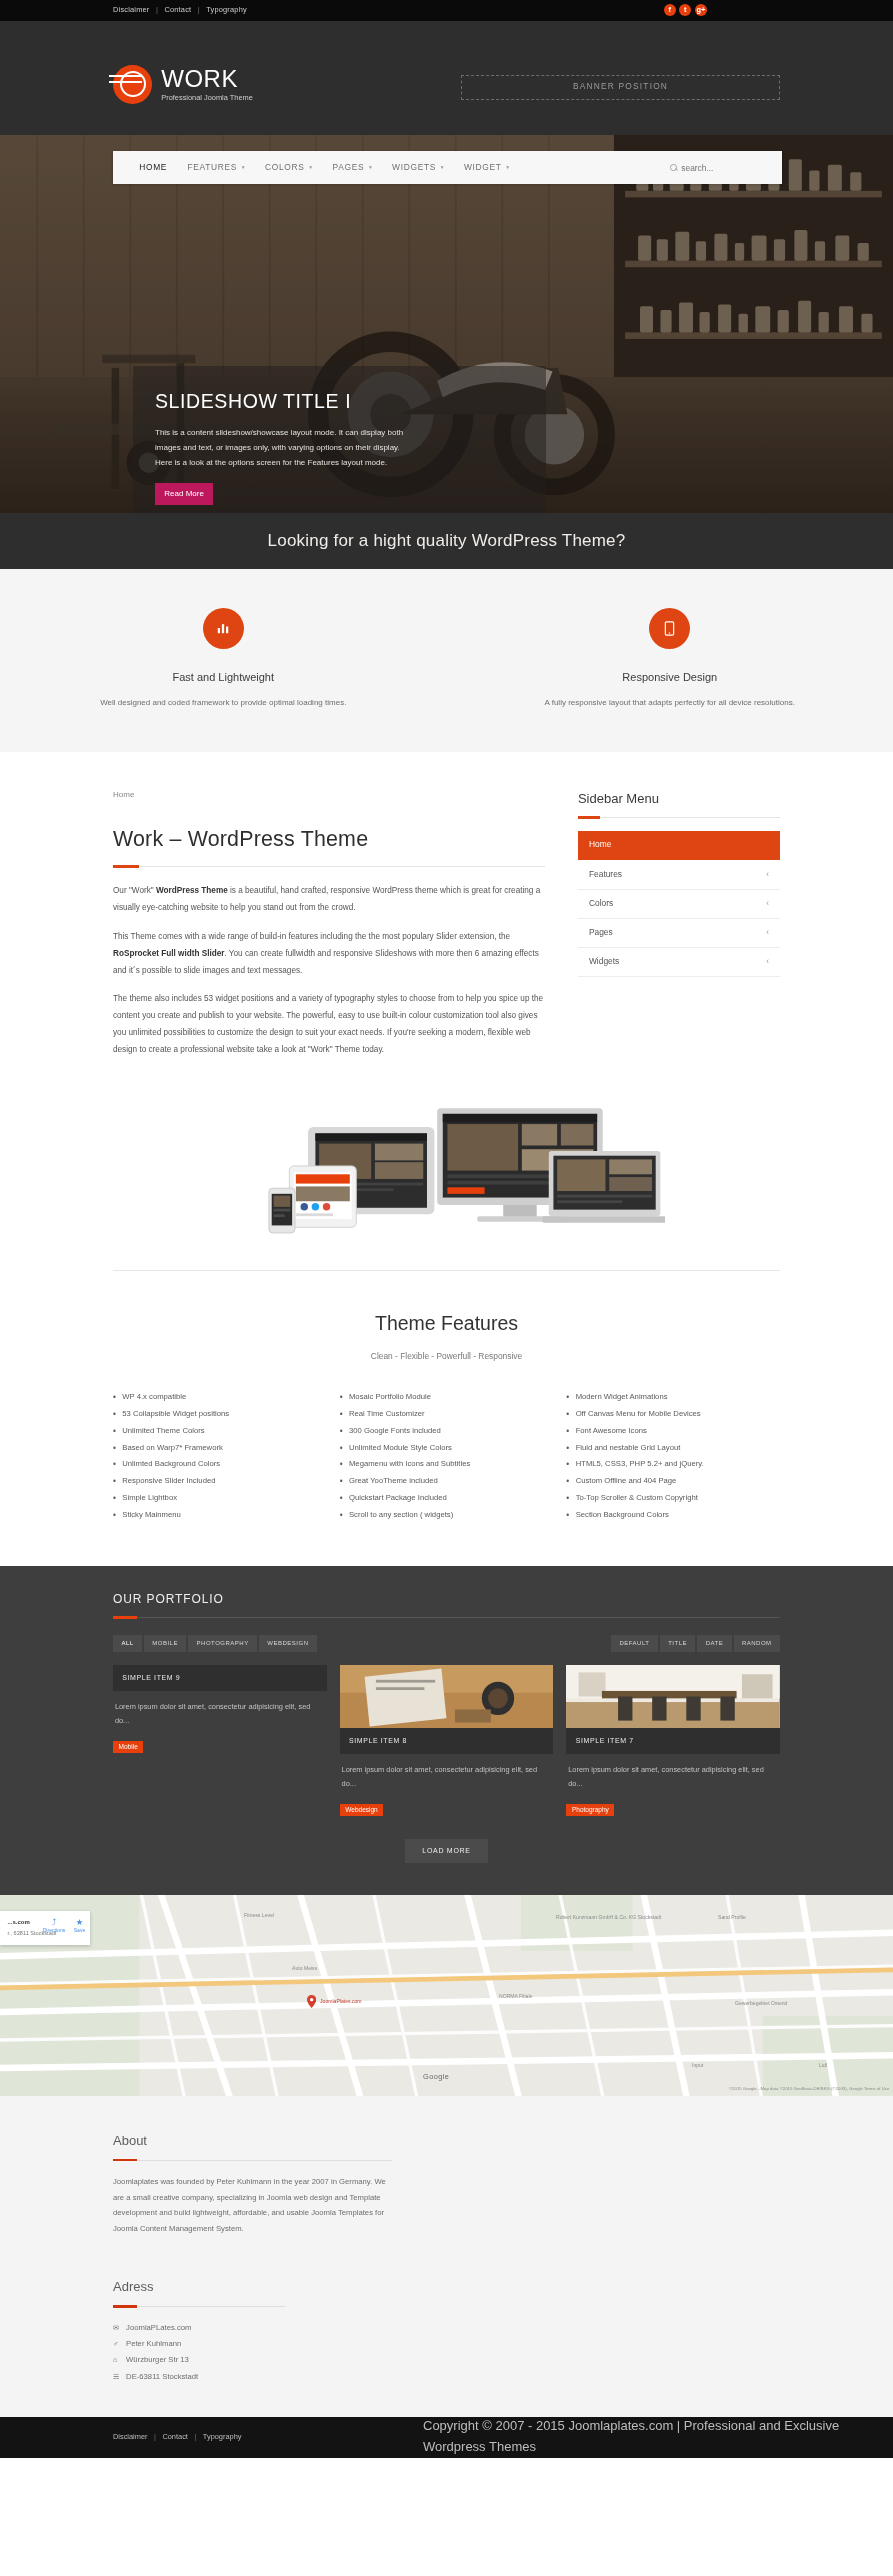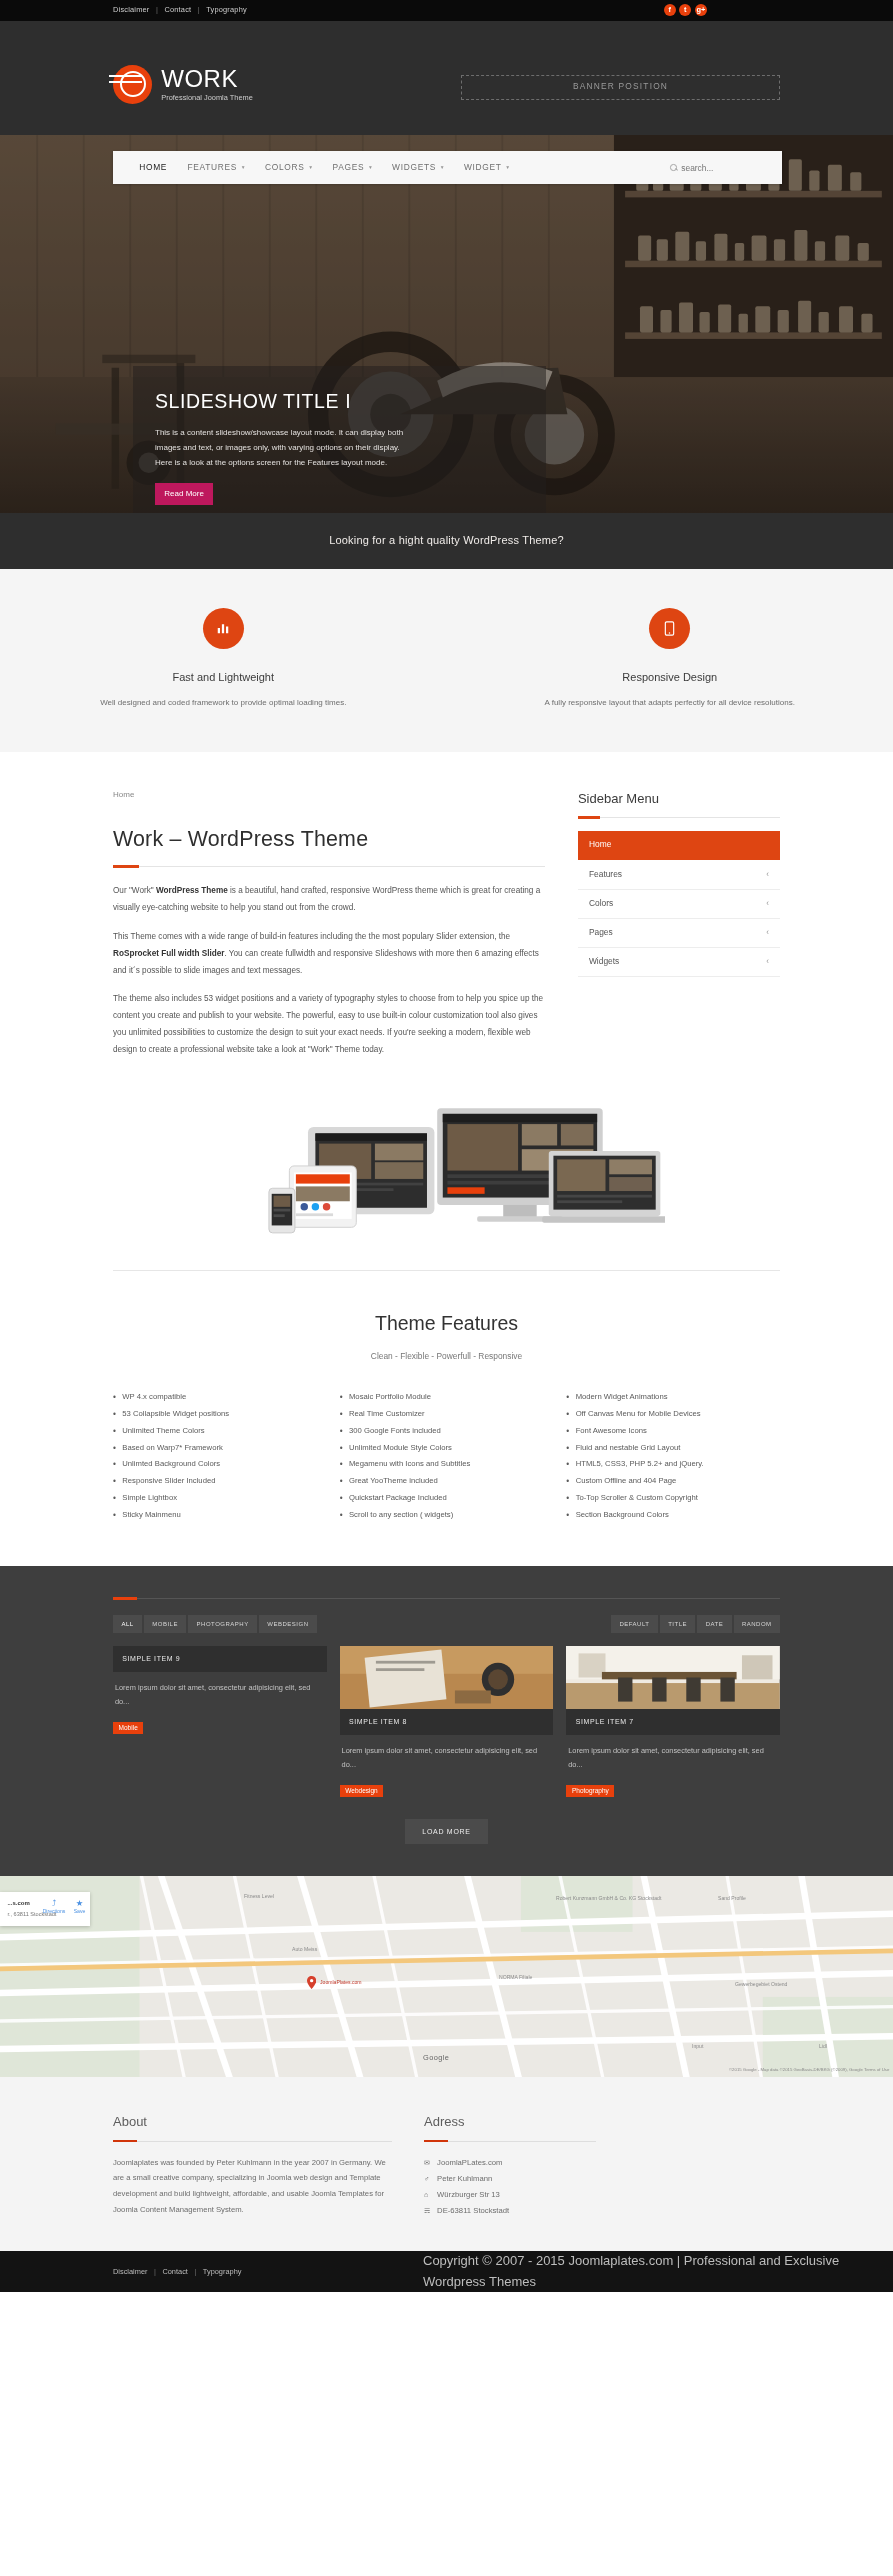--- a/index.html
+++ b/index.html
@@ -82,21 +82,21 @@
   .slide-caption-inner { padding-left:22px; }
   .slide-title { color:#fff; font-size:19.5px; letter-spacing:0.6px; font-weight:400; margin-bottom:9.3px; }
   .slide-text { color:#e3e0de; font-size:8px; line-height:1.85; width:264px; }
   .btn-readmore {
     display:inline-block; margin-top:12px; background:#be185d; color:#fff;
     font-size:8px; padding:4.7px 9.3px;
   }
 
   
   .cta { background:#2e2e2e; height:56px; display:flex; align-items:center; justify-content:center; }
-  .cta-text { color:#f0ece9; font-size:11px; font-weight:400; letter-spacing:0.2px; }
+  .cta-text { color:#f0ece9; font-size:17px; font-weight:400; letter-spacing:0.2px; }
 
   
   .features3 { background:#f5f5f5; padding:39px 0 41px; display:flex; }
   .feat { flex:1; text-align:center; padding:0 28px; }
   .feat-icon {
     width:41px; height:41px; border-radius:50%; background:#de4512; margin:0 auto 20.5px;
     display:flex; align-items:center; justify-content:center; color:#fff;
   }
   .feat-title { font-size:11px; color:#3b3b3b; margin-bottom:8.4px; font-weight:400; }
   .feat-desc { font-size:8px; color:#6e6e6e; line-height:2; }
@@ -196,21 +196,21 @@
   .map-pin {
     position:absolute; left:307px; top:100px; width:9.3px; height:13px; z-index:3;
   }
   .map-biz { position:absolute; left:320px; top:102px; font-size:5.1px; color:#c0392b; }
   .gwatermark { position:absolute; left:423px; bottom:13px; font-size:7.4px; color:#666; letter-spacing:0.4px; }
   .map-legal {
     position:absolute; right:3.7px; bottom:2.8px; font-size:4.3px; color:#888;
   }
 
   
-  .footer { background:#f4f4f4; padding:35px 113px 32px; display:flex; gap:32px; }
+  .footer { background:#f4f4f4; padding:35px 113px 32px; display:flex; gap:40px;flex-direction:column; }
   .fcol-about { width:279px; }
   .fcol-adress { width:172px; }
   .fcol-links { width:172px; }
   .fh { font-size:13px; color:#5d5d5d; font-weight:400; }
   .f-rule { height:0.9px; background:#dedede; margin:8.4px 0 13px; position:relative; }
   .f-rule::before { content:""; position:absolute; left:0; top:-0.9px; width:24px; height:2.3px; background:#d1350a; }
   .f-text { font-size:7.7px; color:#6d6d6d; line-height:2.05; }
   .f-list li { font-size:7.7px; color:#6d6d6d; line-height:2.1; display:flex; gap:4.7px; align-items:baseline; }
   .f-ico { font-size:7px; color:#6d6d6d; width:8.4px; display:inline-block; }
   .f-links li { font-size:7.7px; line-height:2.1; position:relative; padding-left:9.3px; color:#6d6d6d; }
@@ -548,20 +548,21 @@
       <li>Fluid and nestable Grid Layout</li>
       <li>HTML5, CSS3, PHP 5.2+ and jQuery.</li>
       <li>Custom Offline and 404 Page</li>
       <li>To-Top Scroller &amp; Custom Copyright</li>
       <li>Section Background Colors</li>
     </ul>
   </div>
 </div>
 
 <div class="portfolio">
+  <div class="pf-head">OUR PORTFOLIO</div>
   <div class="pf-rule"></div>
   <div class="pf-bar">
     <div class="pf-filters">
       <a class="pf-btn on">ALL</a>
       <a class="pf-btn">MOBILE</a>
       <a class="pf-btn">PHOTOGRAPHY</a>
       <a class="pf-btn">WEBDESIGN</a>
     </div>
     <div class="pf-sorts">
       <a class="pf-btn">DEFAULT</a>

